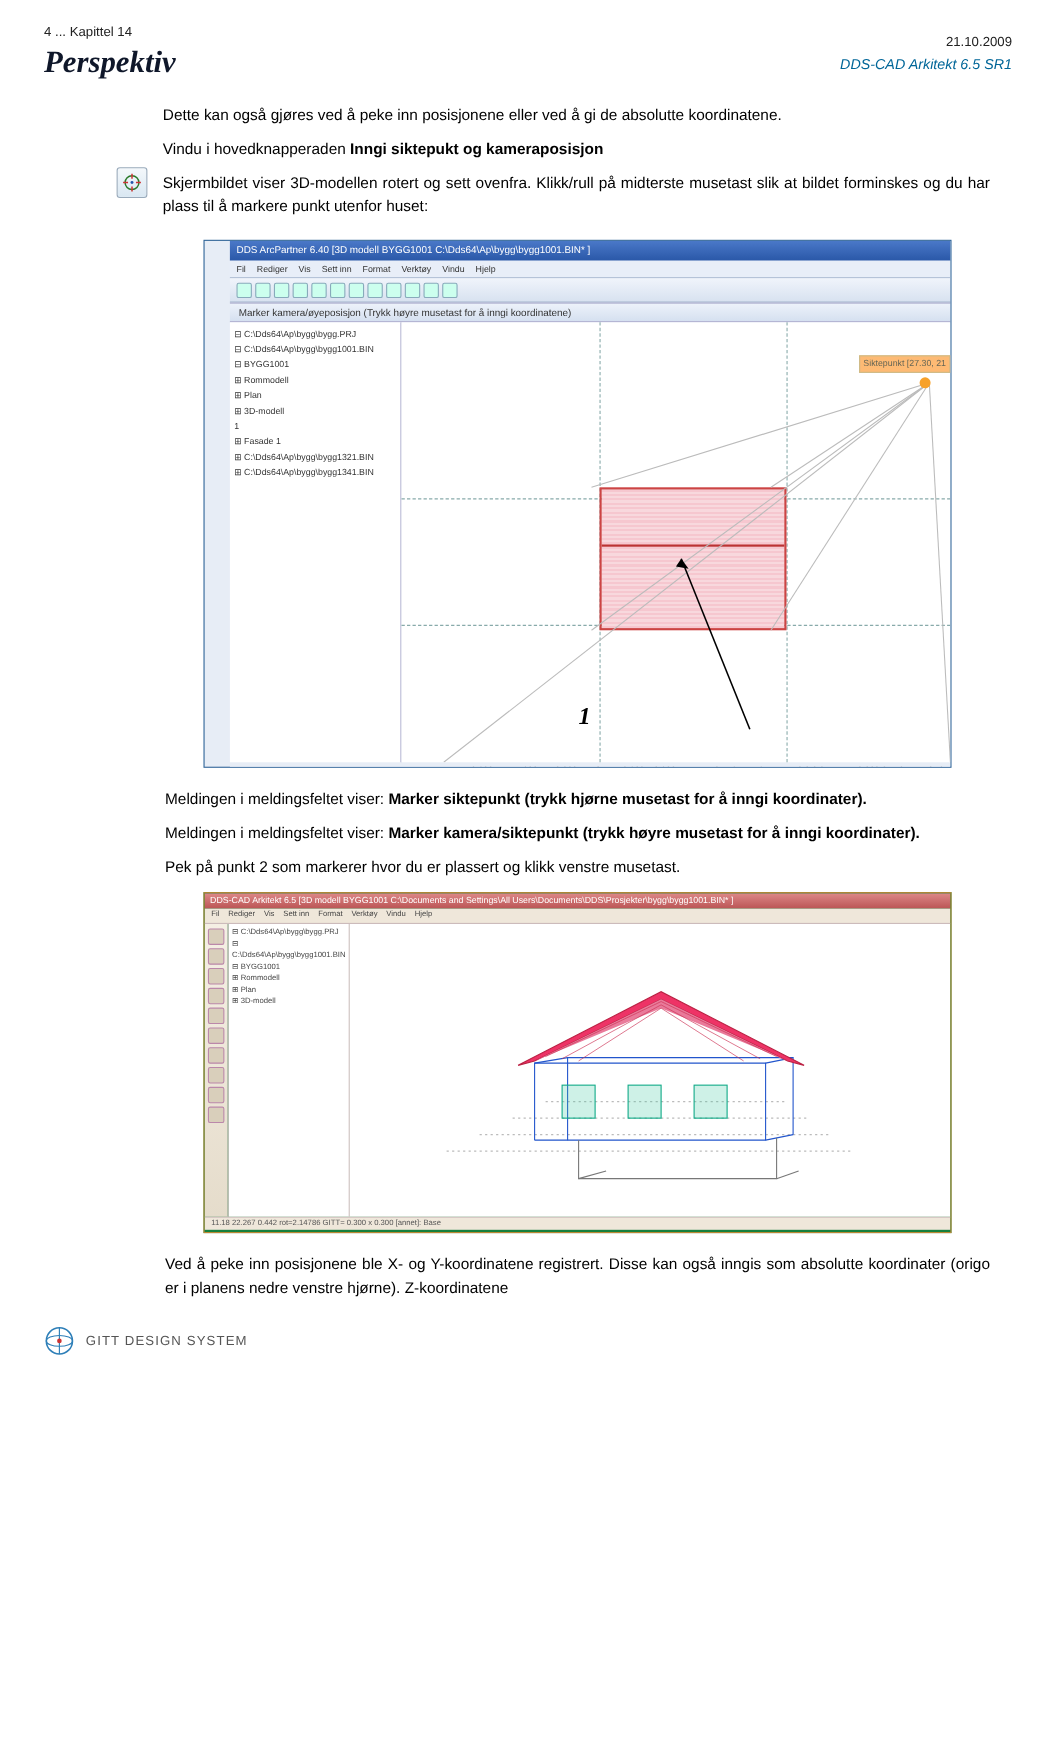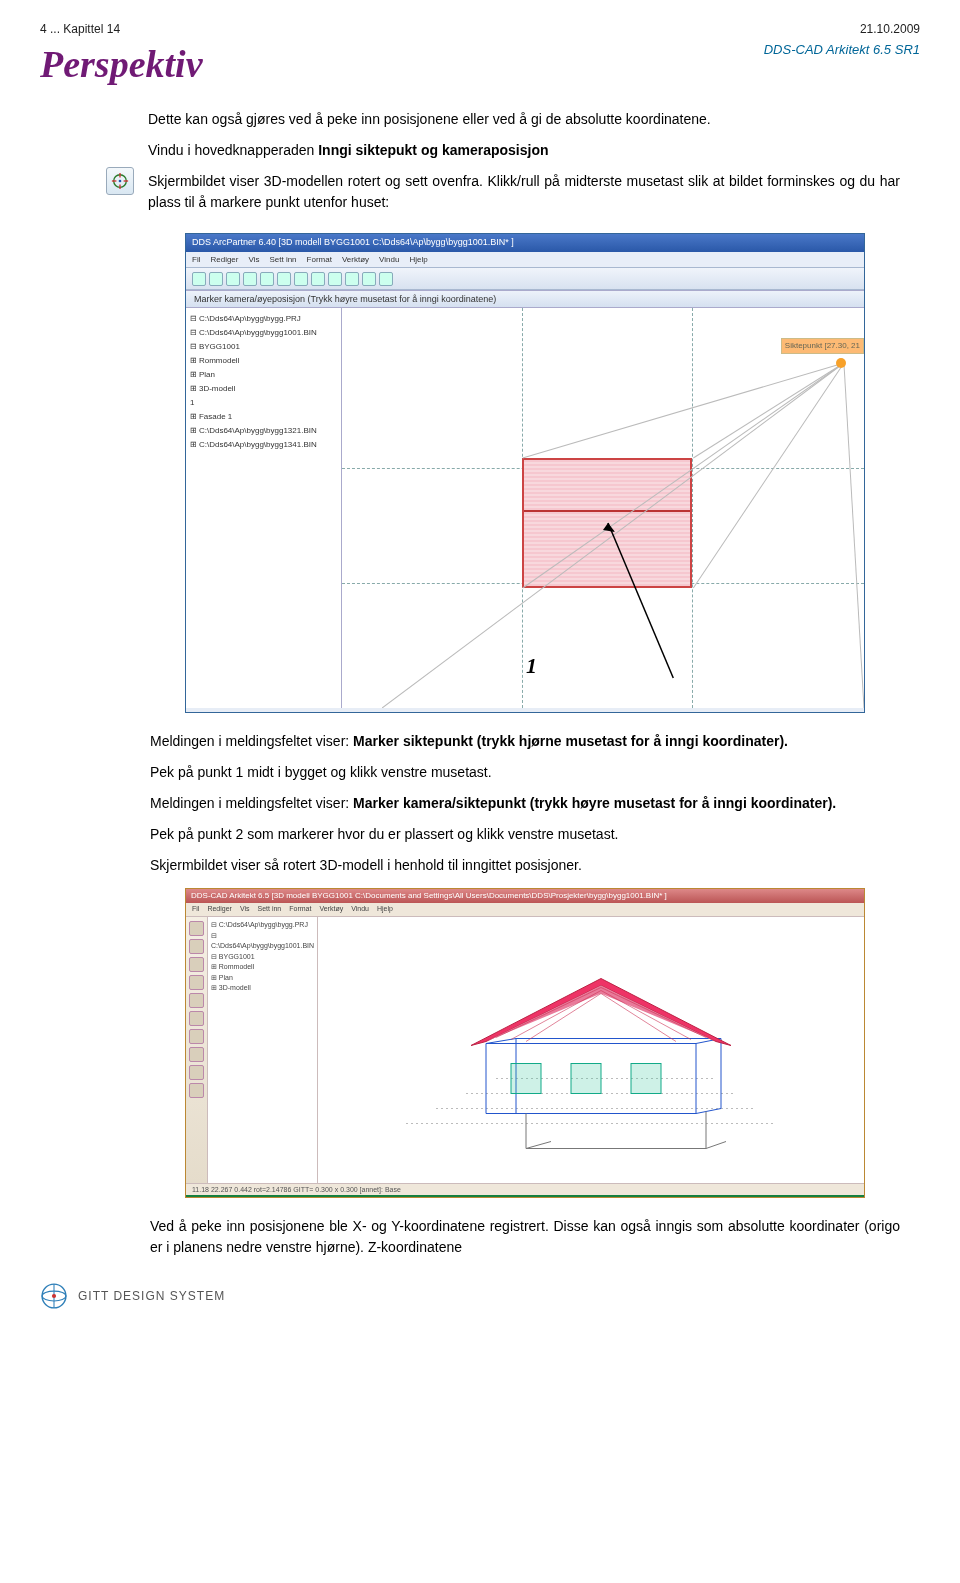--- a/index.html
+++ b/index.html
@@ -13,33 +13,33 @@
     line-height: 1.5;
   }
   .page {
     padding: 20px 40px 40px 40px;
     position: relative;
     min-height: 1583px;
   }
   .header {
     display: flex;
     justify-content: space-between;
-    align-items: flex-start;
+    align-items: center;
     margin-bottom: 16px;
   }
   .header-left {
     font-size: 12px;
     color: #222;
   }
   .title-line {
     font-family: Georgia, 'Times New Roman', serif;
     font-style: italic;
     font-weight: bold;
-    font-size: 38px;
-    color: #701a75;
+    font-size: 28px;
+    color: #0f172a;
     display: block;
     margin-top: -2px;
   }
   .header-right {
     text-align: right;
     font-size: 12px;
     color: #222;
   }
   .brand {
     color: #006698;
@@ -80,20 +80,21 @@
     margin: 10px auto 18px auto;
     position: relative;
   }
   .ss1 {
     width: 680px;
     height: 480px;
     border: 1px solid #369;
     background: #e7edf6;
     position: relative;
     overflow: hidden;
+    padding-left: 23px;
   }
   .ss1 .titlebar {
     height: 18px;
     background: linear-gradient(#4a78c8,#2a58a8);
     font-size: 9px;
     color: #fff;
     padding: 2px 6px;
   }
   .ss1 .menubar {
     height: 16px;
@@ -391,27 +392,25 @@
         <span>FL=0.000,0.150</span>
         <span>BC=0</span>
       </div>
       <div class="callout c1">1</div>
 
     </div>
 
     <p class="para">
       <span>Meldingen i meldingsfeltet viser: </span><span class="bold">Marker siktepunkt (trykk hjørne musetast for å inngi koordinater).</span>
     </p>
-    <p class="para">Pek på punkt 1 midt i bygget og klikk venstre musetast.</p>
 
     <p class="para">
       <span>Meldingen i meldingsfeltet viser: </span><span class="bold">Marker kamera/siktepunkt (trykk høyre musetast for å inngi koordinater).</span>
     </p>
     <p class="para">Pek på punkt 2 som markerer hvor du er plassert og klikk venstre musetast.</p>
-    <p class="para">Skjermbildet viser så rotert 3D-modell i henhold til inngittet posisjoner.</p>
 
     <div class="screenshot ss2">
       <div class="titlebar">DDS-CAD Arkitekt 6.5   [3D modell  BYGG1001   C:\Documents and Settings\All Users\Documents\DDS\Prosjekter\bygg\bygg1001.BIN* ]</div>
       <div class="menubar">
         <span>Fil</span>
         <span>Rediger</span>
         <span>Vis</span>
         <span>Sett inn</span>
         <span>Format</span>
         <span>Verktøy</span>

